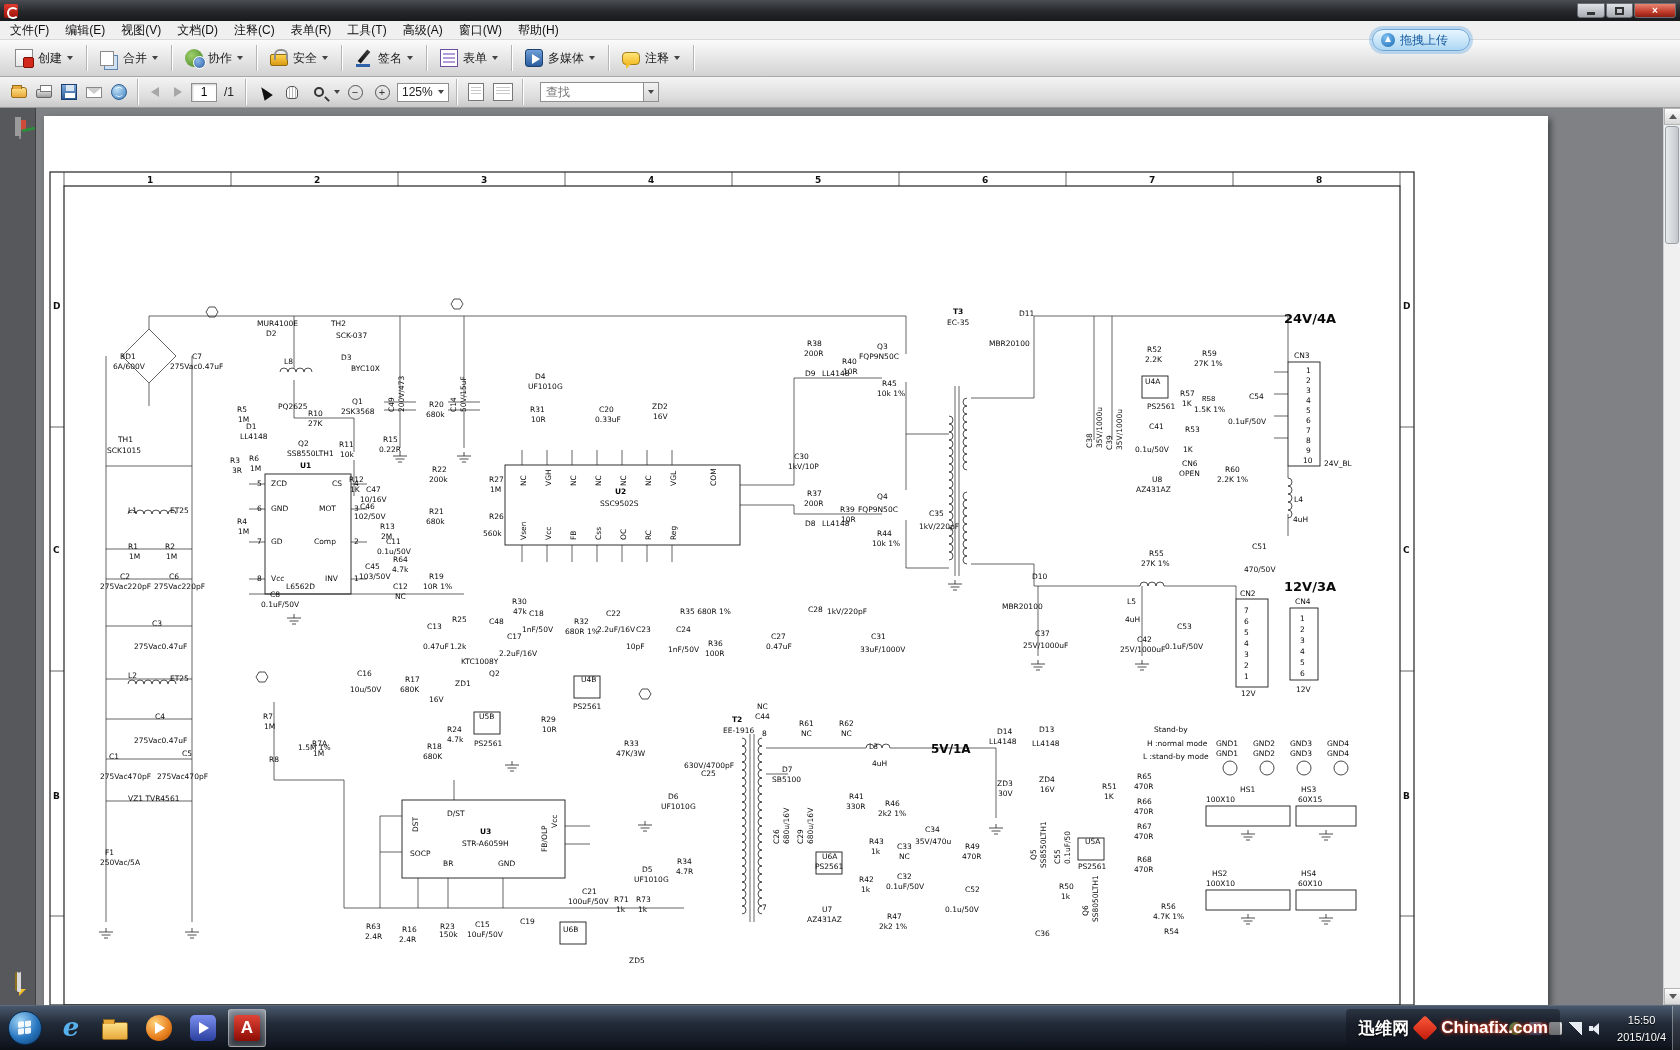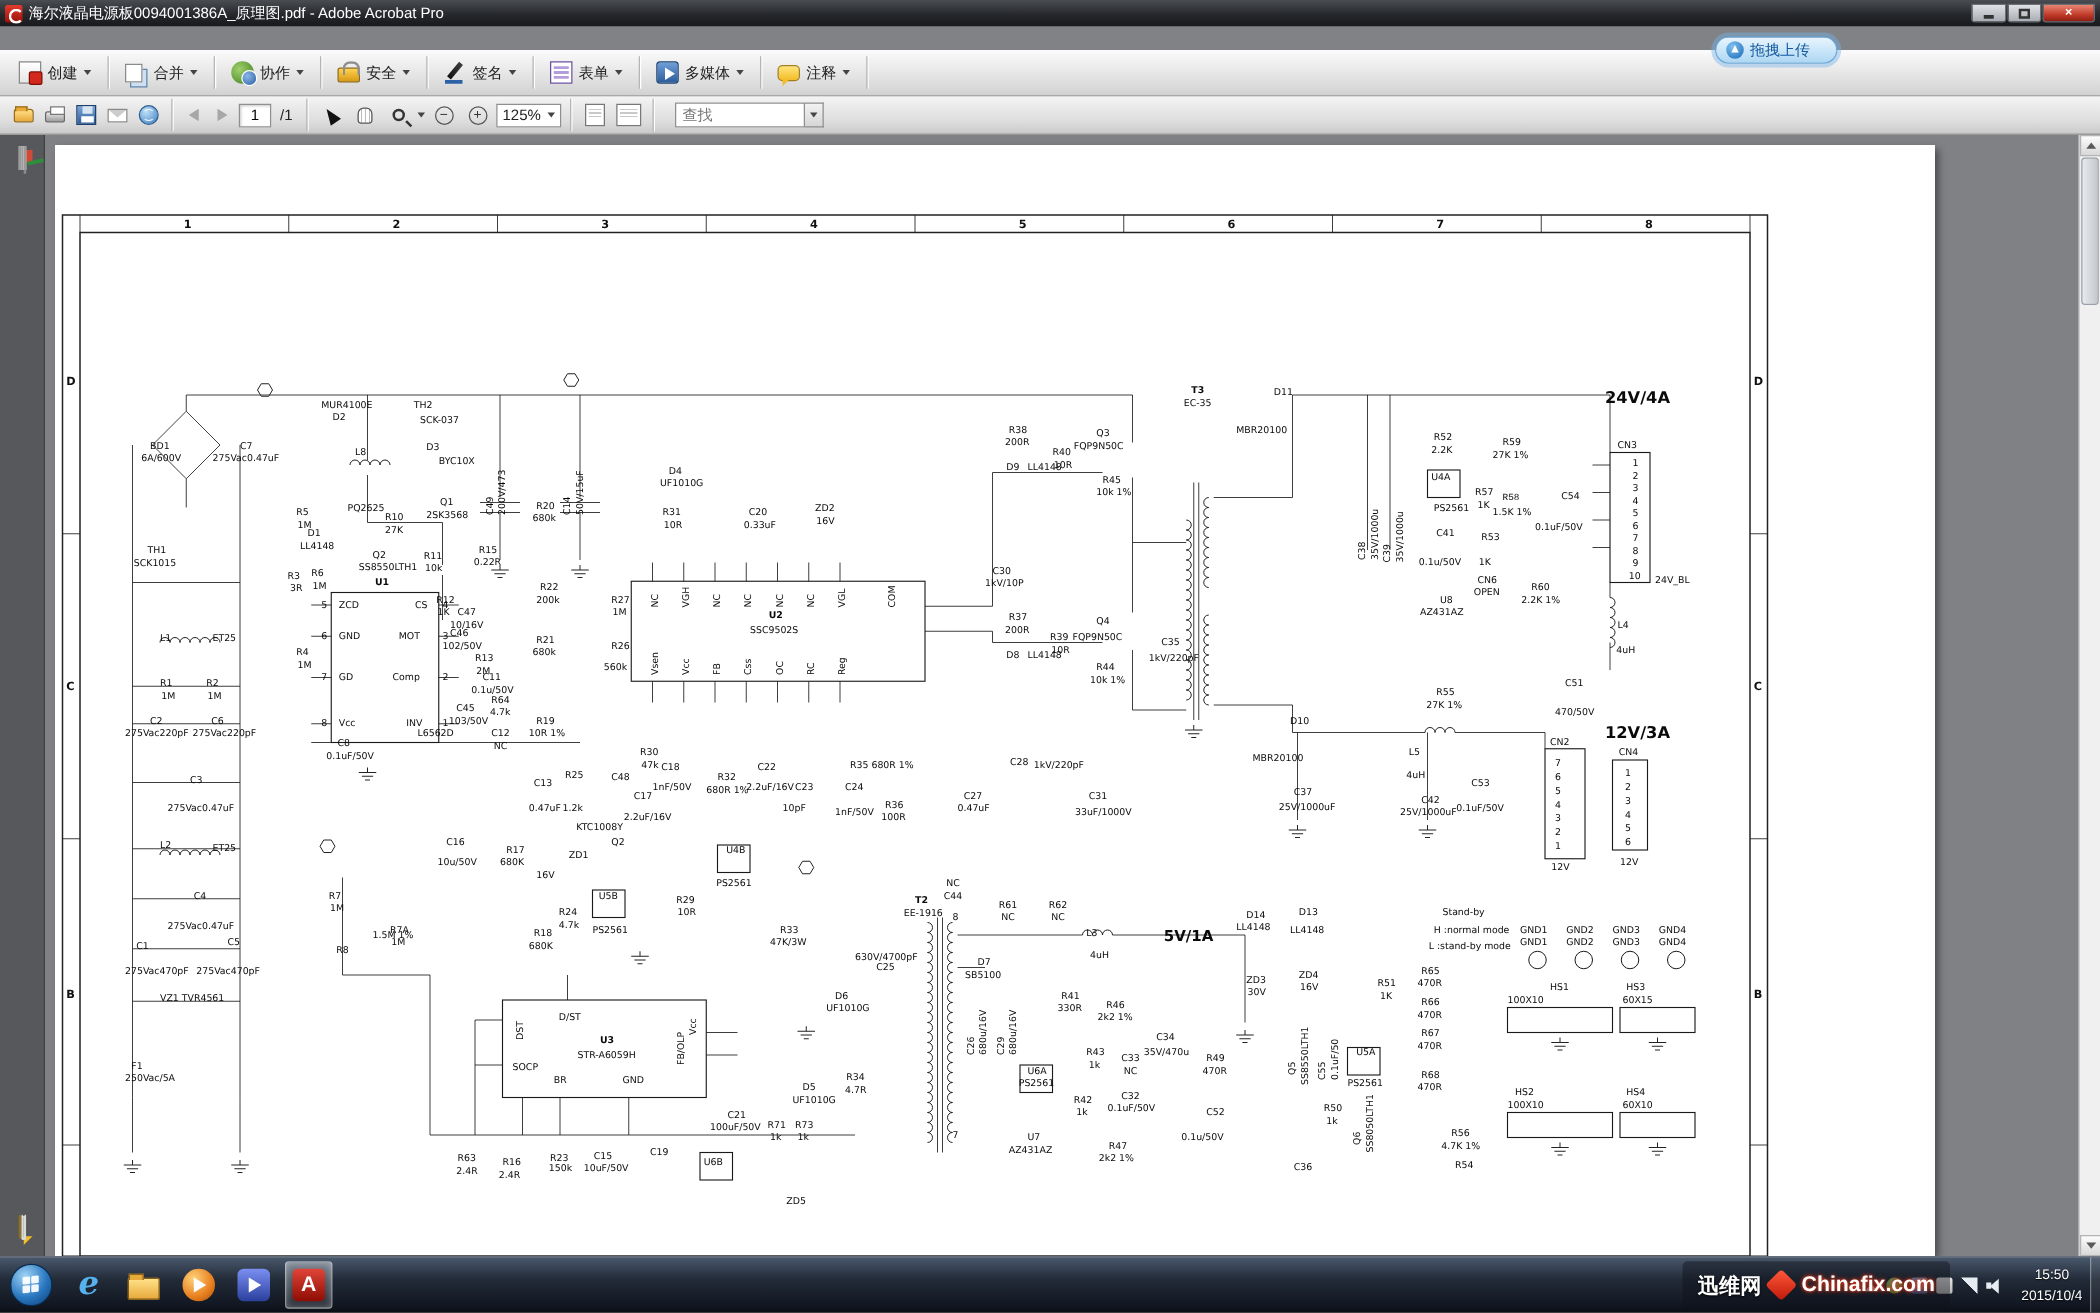--- a/index.html
+++ b/index.html
@@ -166,32 +166,43 @@
   .wm-logo{width:18px;height:18px;background:linear-gradient(135deg,#ff5a3c,#c01808);border-radius:3px;transform:rotate(45deg)}
   .wm-en{color:#fff;font-size:17px;font-weight:bold;text-shadow:0 0 4px #e23c1e,0 0 2px #e23c1e}
 </style>
 </head>
 <body>
 
 <div id="root">
 
   <div class="titlebar">
     <span class="app-icon"></span>
-    <span class="title-text">海尔液晶电源板0094001386A_原理图.pdf - Adobe Acrobat Pro</span>
     <div class="win-buttons">
       <span class="wbtn min">
           <span class="glyph-min"></span>
         </span>
       <span class="wbtn max">
           <span class="glyph-max"></span>
         </span>
       <span class="wbtn close">×</span>
     </div>
   </div>
 
+  <div class="menubar">
+      <span class="menu-item">文件(F)</span>
+      <span class="menu-item">编辑(E)</span>
+      <span class="menu-item">视图(V)</span>
+      <span class="menu-item">文档(D)</span>
+      <span class="menu-item">注释(C)</span>
+      <span class="menu-item">表单(R)</span>
+      <span class="menu-item">工具(T)</span>
+      <span class="menu-item">高级(A)</span>
+      <span class="menu-item">窗口(W)</span>
+      <span class="menu-item">帮助(H)</span>
+    </div>
 
   <div class="toolbar-main">
       <span class="tb-btn">
         <span class="tb-icon icon-create"></span>
         <span class="tb-label">创建</span>
         <span class="caret-down"></span>
       </span>
       <span class="tb-sep"></span>
       <span class="tb-btn">
         <span class="tb-icon icon-combine"></span>
@@ -545,21 +556,21 @@
           <span class="slabel" style="left: 217px; top: 485px;">0.1uF/50V</span>
           <span class="slabel" style="left: 256px; top: 346px; font-weight: bold;">U1</span>
           <span class="slabel" style="left: 227px; top: 364px;">ZCD</span>
           <span class="slabel" style="left: 288px; top: 364px;">CS</span>
           <span class="slabel" style="left: 227px; top: 389px;">GND</span>
           <span class="slabel" style="left: 275px; top: 389px;">MOT</span>
           <span class="slabel" style="left: 227px; top: 422px;">GD</span>
           <span class="slabel" style="left: 270px; top: 422px;">Comp</span>
           <span class="slabel" style="left: 227px; top: 459px;">Vcc</span>
           <span class="slabel" style="left: 281px; top: 459px;">INV</span>
-          <span class="slabel" style="left: 242px; top: 467px; margin-left: 48px;">L6562D</span>
+          <span class="slabel" style="left: 242px; top: 467px;">L6562D</span>
           <span class="slabel" style="left: 213px; top: 364px;">5</span>
           <span class="slabel" style="left: 213px; top: 389px;">6</span>
           <span class="slabel" style="left: 213px; top: 422px;">7</span>
           <span class="slabel" style="left: 213px; top: 459px;">8</span>
           <span class="slabel" style="left: 310px; top: 364px;">4</span>
           <span class="slabel" style="left: 310px; top: 389px;">3</span>
           <span class="slabel" style="left: 310px; top: 422px;">2</span>
           <span class="slabel" style="left: 310px; top: 459px;">1</span>
           <span class="slabel" style="left: 193px; top: 402px;">R4</span>
           <span class="slabel" style="left: 194px; top: 412px;">1M</span>

